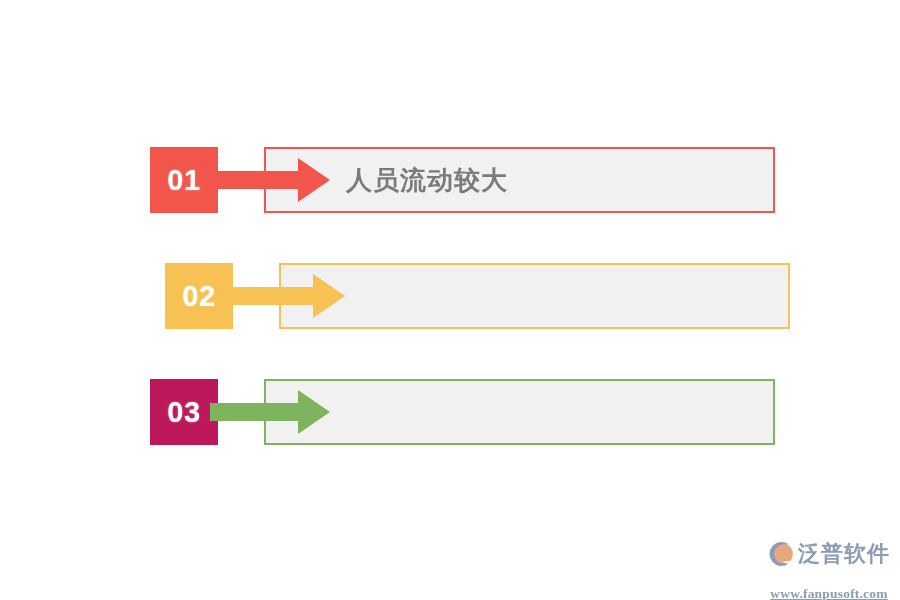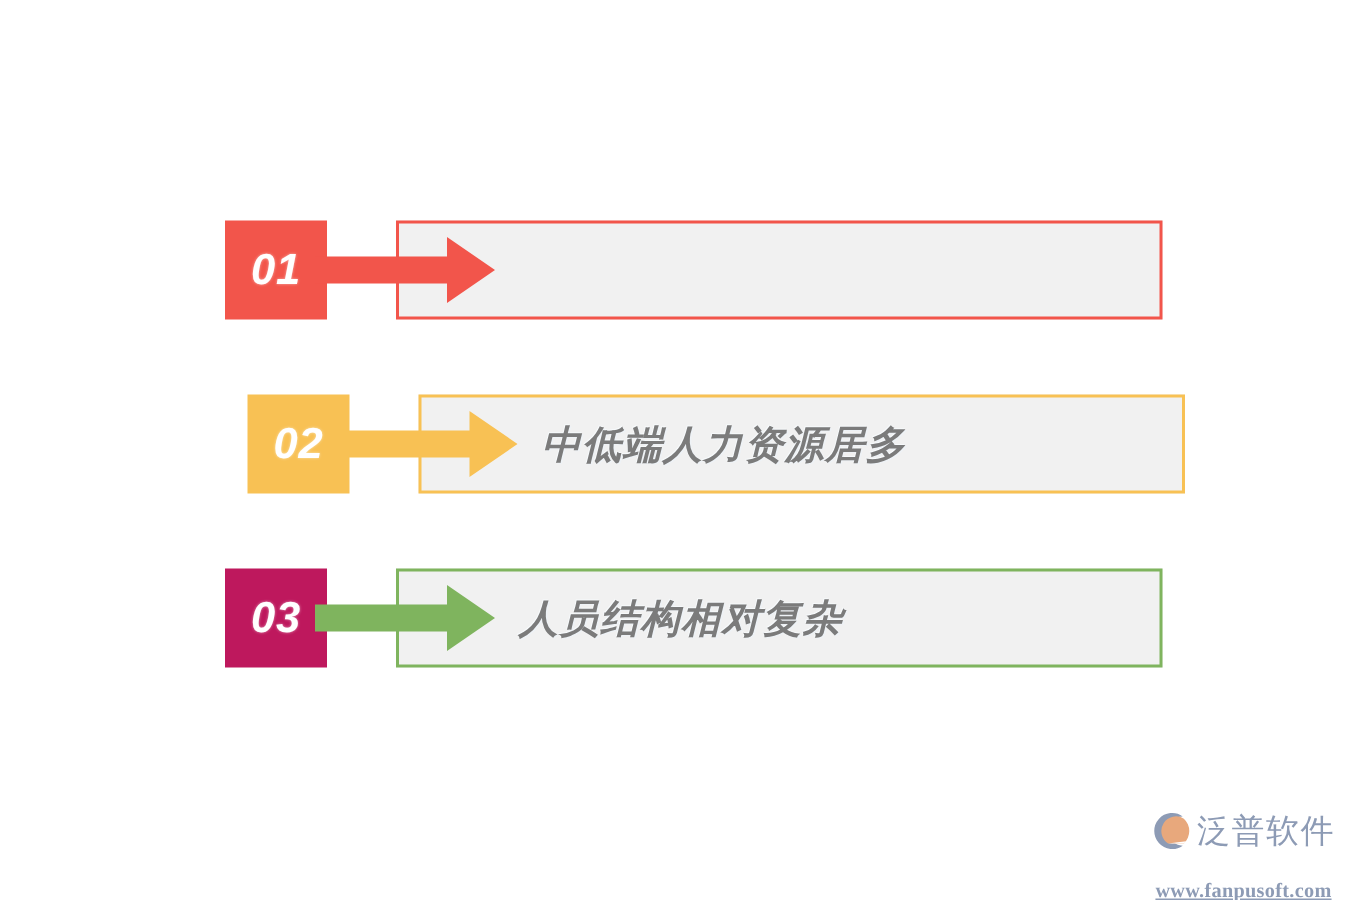--- a/index.html
+++ b/index.html
@@ -21,21 +21,20 @@
     width: 900px;
     height: 600px;
   }
 
   
   .row {
     position: absolute;
     left: 150px;
     width: 625px;
     height: 66px;
-    font-style: italic;
   }
   .row-1 { top: 147px; }
   .row-2 { top: 263px; margin-left: 15px; }
   .row-3 { top: 379px; }
 
   
   .panel {
     position: absolute;
     left: 114px;       
     top: 0;
@@ -112,21 +111,21 @@
     align-items: center;
     height: 32px;
   }
   .brand-mark {
     width: 30px;
     height: 30px;
     flex: 0 0 30px;
   }
   .brand-name {
     font-size: 22px;
-    font-weight: normal;
+    font-weight: bold;
     color: #8d9bb5;
     letter-spacing: 1px;
     margin-left: 2px;
     line-height: 1;
   }
   .brand-url {
     font-family: "Liberation Serif", "DejaVu Serif", serif;
     font-size: 13.5px;
     font-weight: bold;
     color: #8d9bb5;
@@ -146,48 +145,47 @@
     <div class="panel"></div>
 
     <div class="num-box">
       <span class="num-text">01</span>
     </div>
 
     <svg class="arrow-svg" viewBox="0 0 120 44">
       <path d="M0,13 L88,13 L88,0 L120,22 L88,44 L88,31 L0,31 Z" fill="#F2554B"></path>
     </svg>
 
+    <div class="panel-label">人员流动较大</div>
   </div>
 
   <div class="row row-2">
     <div class="panel"></div>
 
     <div class="num-box">
       <span class="num-text">02</span>
     </div>
 
     <svg class="arrow-svg" viewBox="0 0 120 44">
       <path d="M0,13 L88,13 L88,0 L120,22 L88,44 L88,31 L0,31 Z" fill="#F8C154"></path>
     </svg>
 
-    <div class="panel-label">中低端人力资源居多</div>
   </div>
 
   <div class="row row-3">
     <div class="panel"></div>
 
     <div class="num-box">
       <span class="num-text">03</span>
     </div>
 
     <svg class="arrow-svg" viewBox="0 0 120 44">
       <path d="M0,13 L88,13 L88,0 L120,22 L88,44 L88,31 L0,31 Z" fill="#7FB45E"></path>
     </svg>
 
-    <div class="panel-label">人员结构相对复杂</div>
   </div>
 
   <div class="brand">
     <div class="brand-top">
       <svg class="brand-mark" viewBox="0 0 40 40">
         <path d="M30,7 A16,16 0 1 0 30,33 A13,13 0 1 1 30,7 Z" fill="#8D9BB5"></path>
         <path d="M31,9 A15,15 0 0 1 31,31 L17,31 A13,13 0 0 1 31,9 Z" fill="#E8A87C"></path>
         <path d="M17,31 L31,31 A15,15 0 0 0 33,29 Z" fill="#ffffff"></path>
       </svg>
       <span class="brand-name">泛普软件</span>

